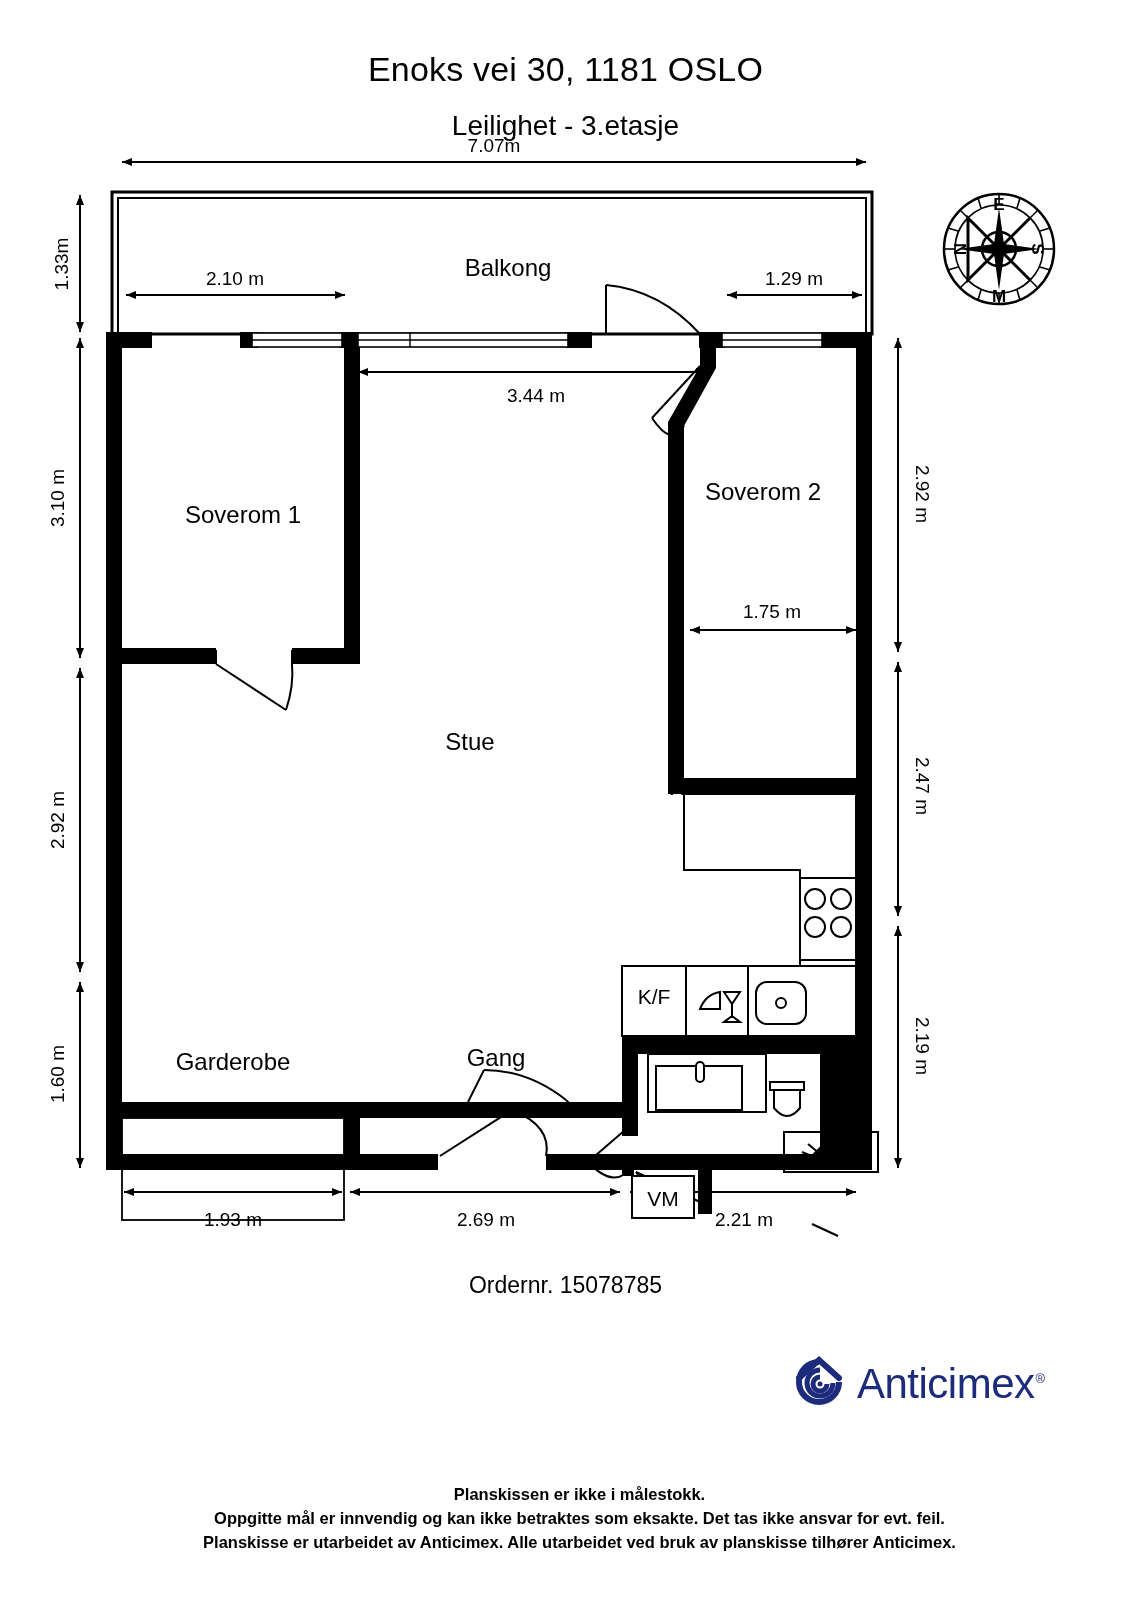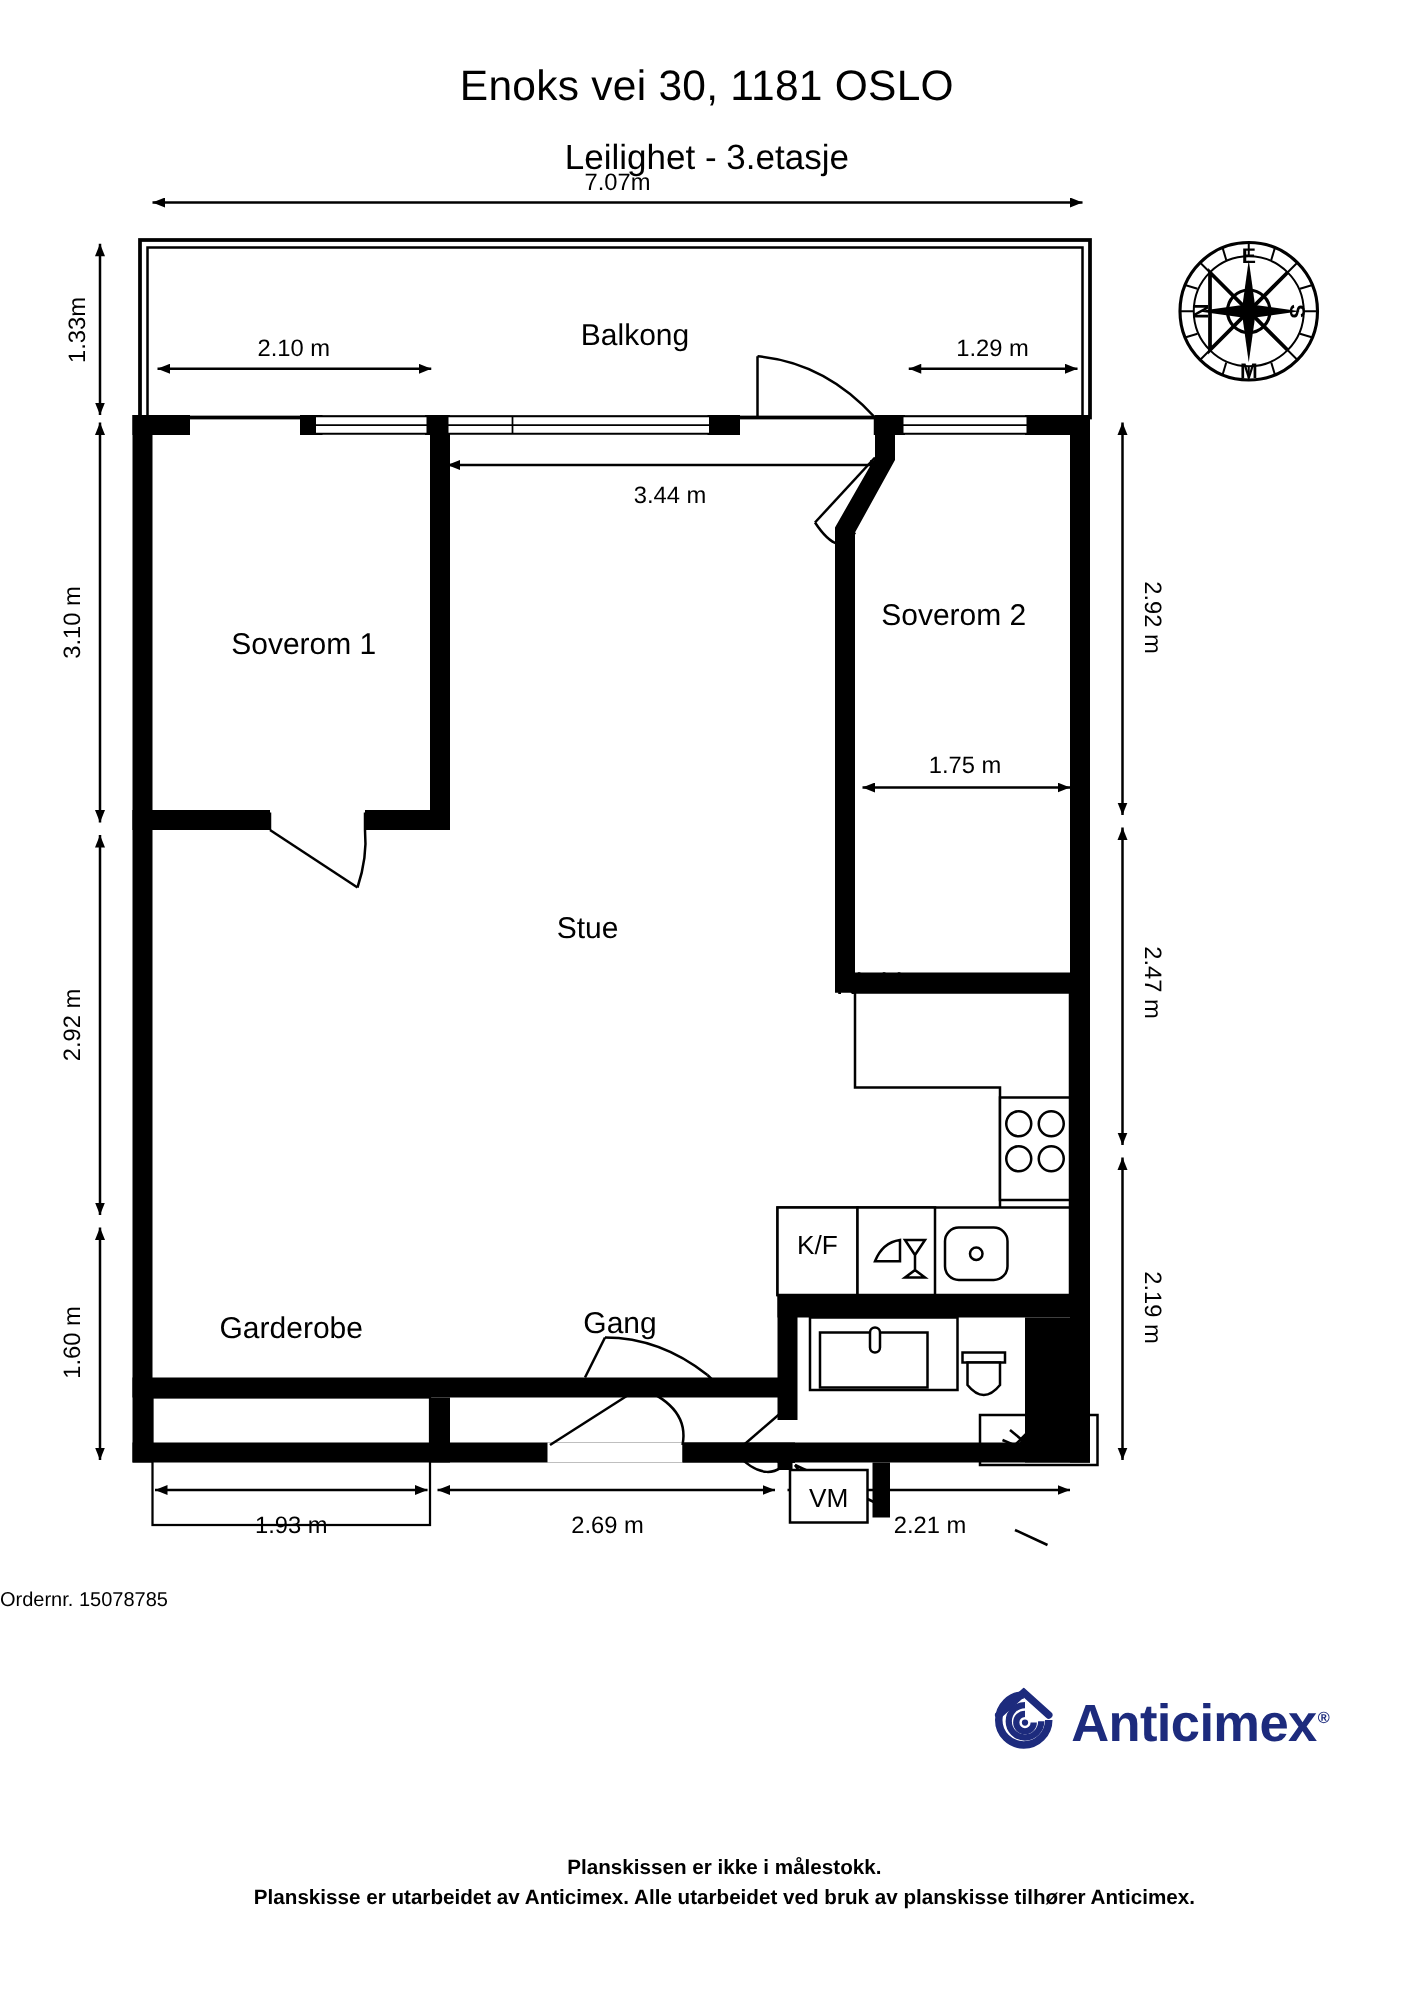--- a/index.html
+++ b/index.html
@@ -42,37 +42,37 @@
   .plan-svg {
     position: absolute;
     top: 130px;
     left: 0;
   }
   .order-no {
     position: absolute;
     top: 1272px;
     left: 0;
     width: 1131px;
-    text-align: left;
-    font-size: 16px;
+    text-align: center;
+    font-size: 23px;
   }
   .logo-wrap {
     position: absolute;
     top: 1350px;
     left: 795px;
     display: flex;
     align-items: center;
     gap: 10px;
   }
   .logo-text {
     font-size: 42px;
-    font-weight: bold;
+    font-weight: normal;
     color: #1d2b7d;
     letter-spacing: -0.5px;
-    line-height: 43px;
+    line-height: 58px;
   }
   .logo-reg {
     font-size: 13px;
     color: #1d2b7d;
     vertical-align: super;
     margin-left: 1px;
   }
   .footer {
     position: absolute;
     top: 1482px;
@@ -457,16 +457,17 @@
       <path d="M44 26 a20 20 0 1 1 -20 -20" fill="none" stroke="#1d2b7d" stroke-width="6"></path>
       <path d="M38 27 a13 13 0 1 1 -13 -13" fill="none" stroke="#1d2b7d" stroke-width="5"></path>
       <path d="M32 28 a7 7 0 1 1 -7 -7" fill="none" stroke="#1d2b7d" stroke-width="5"></path>
       <circle cx="25" cy="28" r="2.5" fill="#1d2b7d"></circle>
     </svg>
     <div class="logo-text"><span>Anticimex</span><span class="logo-reg">®</span></div>
   </div>
 
   <div class="footer">
     <div>Planskissen er ikke i målestokk.</div>
+    <div>Oppgitte mål er innvendig og kan ikke betraktes som eksakte. Det tas ikke ansvar for evt. feil.</div>
     <div>Planskisse er utarbeidet av Anticimex. Alle utarbeidet ved bruk av planskisse tilhører Anticimex.</div>
   </div>
 
 </div>
 
 </body></html>

